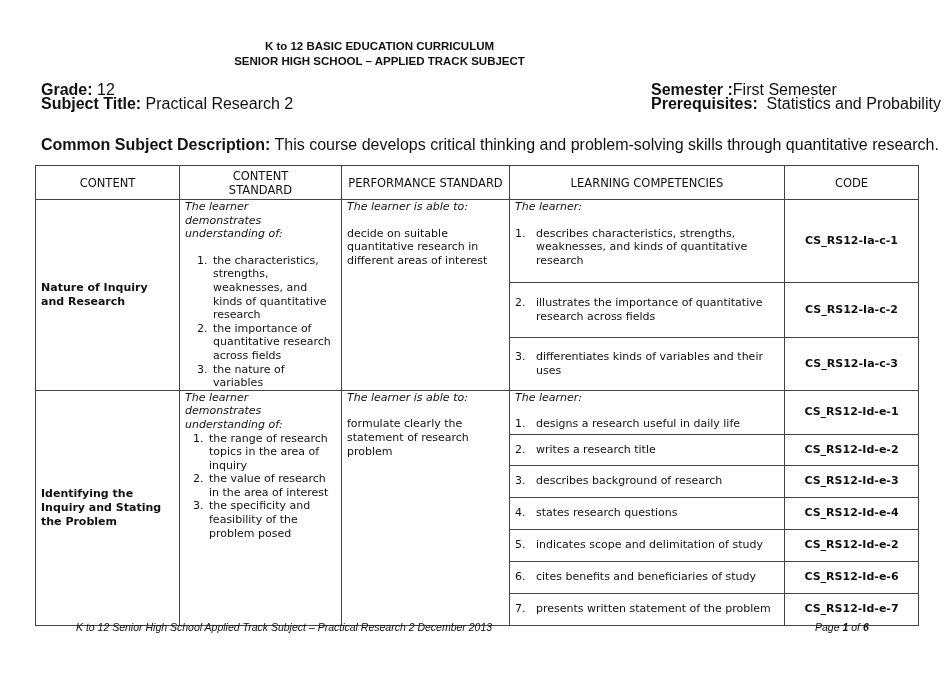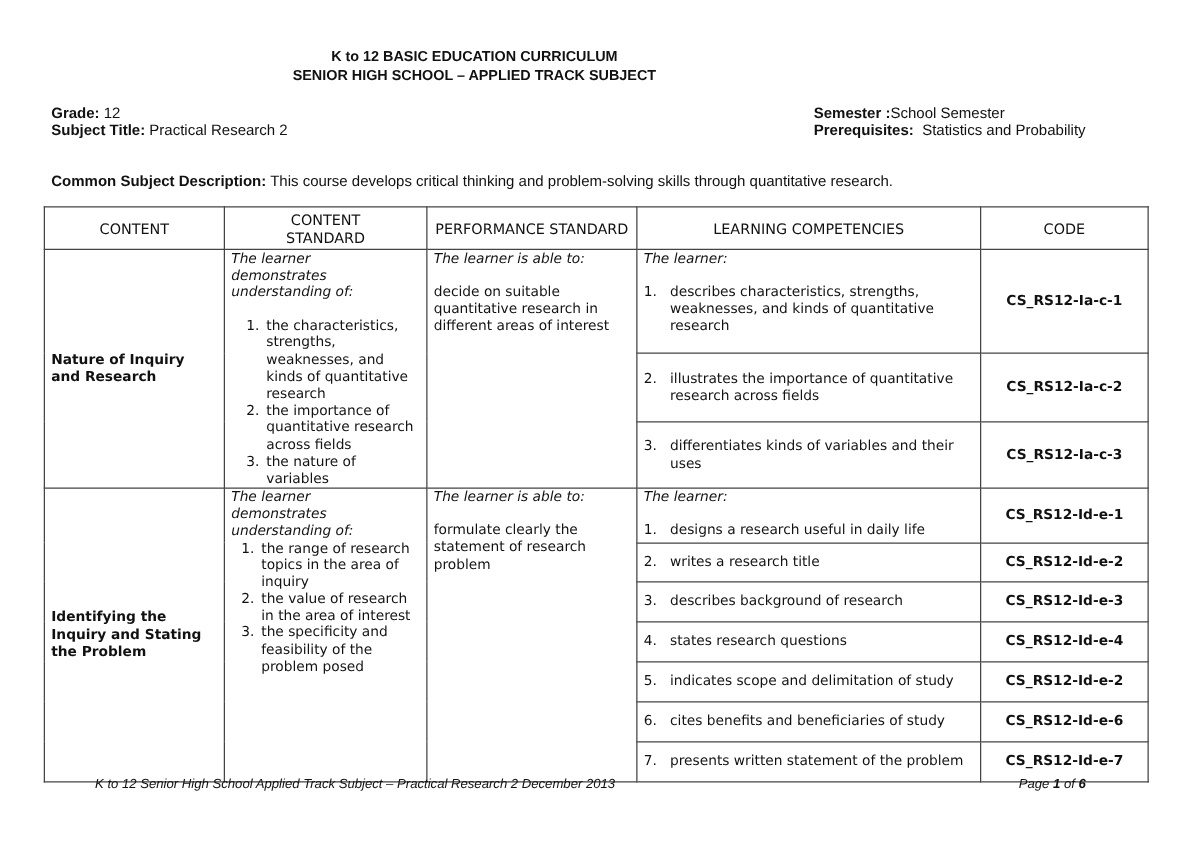--- a/index.html
+++ b/index.html
@@ -1,20 +1,20 @@
 <!DOCTYPE html>
 <html><head>
 <meta charset="utf-8">
 <style>
   html, body { margin: 0; padding: 0; background: #ffffff; }
   body { width: 952px; height: 673px; position: relative; overflow: hidden;
          font-family: "DejaVu Sans", sans-serif; color: #111; font-size: 11px; }
   .title { position: absolute; left: 0; width: 759px; text-align: center;
            font-weight: bold; font-size: 11.5px; font-family: "Liberation Sans", sans-serif; }
-  .meta { position: absolute; font-family: "Liberation Sans", sans-serif; font-size: 12px; line-height: 14px; }
+  .meta { position: absolute; font-family: "Liberation Sans", sans-serif; font-size: 16px; line-height: 14px; }
   .meta b { font-weight: bold; }
   table.curr { position: absolute; left: 35px; top: 165px; width: 883px;
                border-collapse: collapse; table-layout: fixed; }
   table.curr td, table.curr th { border: 1.3px solid #444; vertical-align: top;
                padding: 0 5px; font-size: 11px; line-height: 13.6px; }
   table.curr th { font-weight: normal; text-align: center; vertical-align: middle; font-size: 11.5px; height: 33px; line-height: 14px; }
   .content-cell { vertical-align: middle !important; font-weight: bold; }
   .it { font-style: italic; }
   ol { margin: 0; padding-left: 26px; }
   ol li { padding-left: 2px; }
@@ -30,21 +30,21 @@
 
 <div class="title" style="top:40px;">K to 12 BASIC EDUCATION CURRICULUM</div>
 <div class="title" style="top:55px;">SENIOR HIGH SCHOOL – APPLIED TRACK SUBJECT</div>
 
 <div class="meta" style="left:41px; top:83px;">
   <div><b>Grade:</b><span> 12</span></div>
   <div><b>Subject Title:</b><span> Practical Research 2</span></div>
 </div>
 
 <div class="meta" style="left:651px; top:83px;">
-  <div><b>Semester :</b><span>School Semester</span></div>
+  <div><b>Semester :</b><span>First Semester</span></div>
   <div><b>Prerequisites:</b><span style="white-space:pre;">  Statistics and Probability</span></div>
 </div>
 
 <div class="meta" style="left:41px; top:138px;">
   <b>Common Subject Description:</b><span> This course develops critical thinking and problem-solving skills through quantitative research.</span>
 </div>
 
 <table class="curr">
   <colgroup>
     <col style="width:144px">

